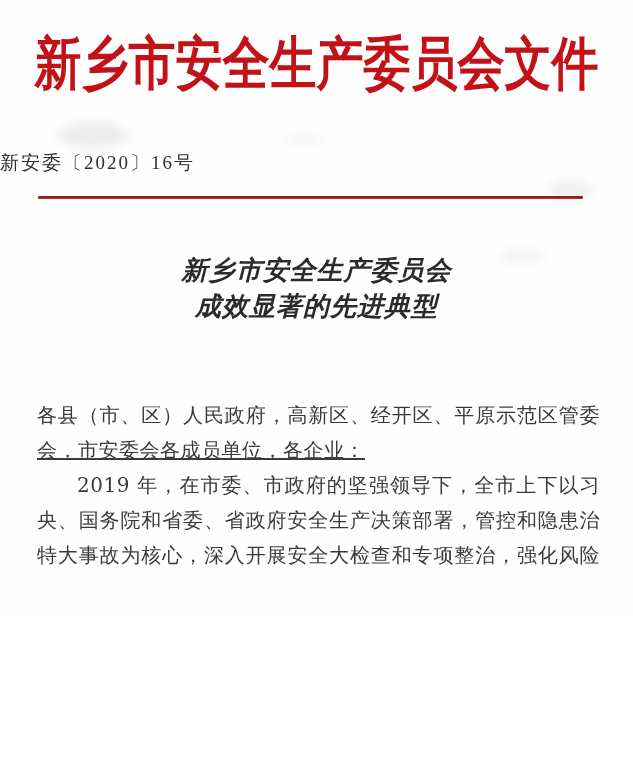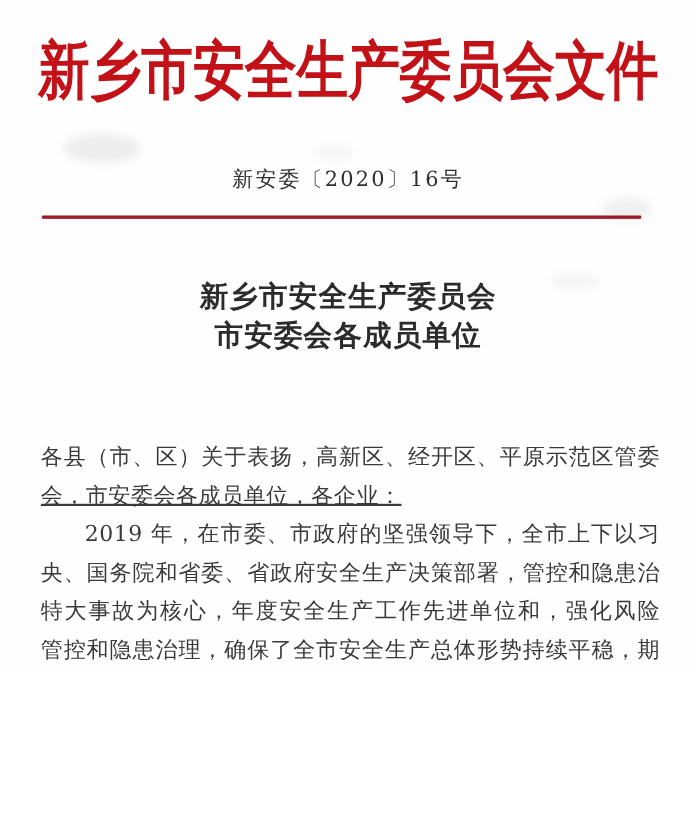--- a/index.html
+++ b/index.html
@@ -34,24 +34,25 @@
     transform: scaleY(1.22);
     transform-origin: top center;
     white-space: nowrap;
   }
 
   .doc-number {
     position: absolute;
     top: 150px;
     left: 0;
     right: 0;
-    text-align: center;
+    text-align: left;
     font-size: 19px;
     color: #2f2f2f;
     letter-spacing: 2px;
+    font-family: Liberation Serif, serif;
   }
 
   .red-divider {
     position: absolute;
     top: 196px;
     left: 38px;
     width: 545px;
     height: 3px;
     background: linear-gradient(to bottom, #7e1a20, var(--divider-red) 55%, #b6323a);
     border-radius: 1px;
@@ -61,20 +62,21 @@
     position: absolute;
     top: 252px;
     left: 20px;
     right: 20px;
     text-align: center;
     font-size: 26px;
     font-weight: 700;
     color: var(--title-text);
     line-height: 36px;
     letter-spacing: 1px;
+    font-style: italic;
   }
 
   .body-block {
     position: absolute;
     top: 398px;
     left: 37px;
     width: 563px;
     font-size: 20px;
     color: var(--text);
   }
@@ -127,27 +129,26 @@
   <div class="smudge smudge-4"></div>
 
   <div class="header-title">新乡市安全生产委员会文件</div>
 
   <div class="doc-number">新安委〔2020〕16号</div>
 
   <div class="red-divider"></div>
 
   <div class="doc-title">
     <div>新乡市安全生产委员会</div>
-    <div>市安委会各成员单位</div>
+    <div>成效显著的先进典型</div>
   </div>
 
   <div class="body-block">
-    <div class="body-line">各县（市、区）关于表扬，高新区、经开区、平原示范区管委</div>
+    <div class="body-line">各县（市、区）人民政府，高新区、经开区、平原示范区管委</div>
     <div class="body-line para-end">会，市安委会各成员单位，各企业：</div>
     <div class="body-line indent">2019 年，在市委、市政府的坚强领导下，全市上下以习近</div>
     <div class="body-line">央、国务院和省委、省政府安全生产决策部署，管控和隐患治理</div>
-    <div class="body-line">特大事故为核心，年度安全生产工作先进单位和，强化风险</div>
-    <div class="body-line">管控和隐患治理，确保了全市安全生产总体形势持续平稳，期</div>
+    <div class="body-line">特大事故为核心，深入开展安全大检查和专项整治，强化风险</div>
   </div>
 
   <div class="page-number">- 1 -</div>
 
 </div>
 
 </body></html>

